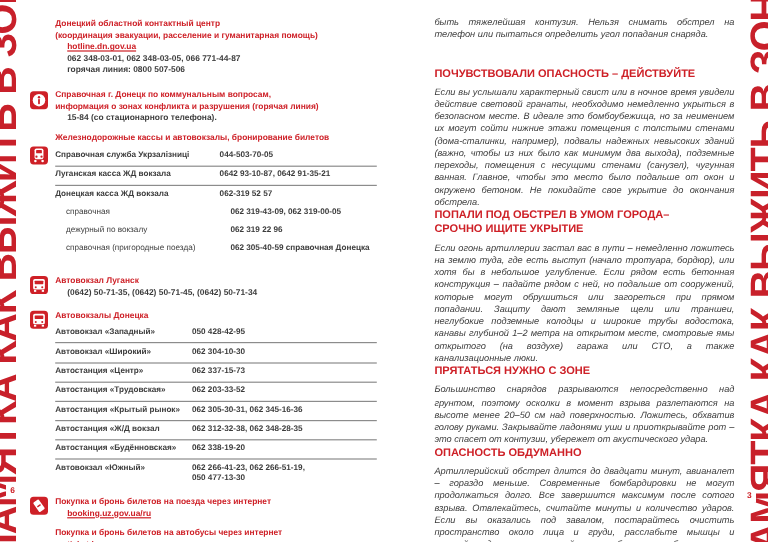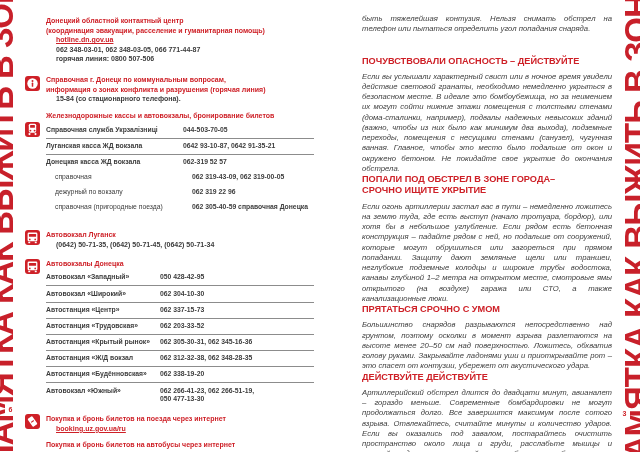--- a/index.html
+++ b/index.html
@@ -211,24 +211,24 @@
     </div>
 
   </div>
 
   <div class="page-right">
     <p class="body">быть тяжелейшая контузия. Нельзя снимать обстрел на телефон или пытаться определить угол попадания снаряда.</p>
 
     <h3 class="rhead" style="margin-top:21px;">ПОЧУВСТВОВАЛИ ОПАСНОСТЬ – ДЕЙСТВУЙТЕ</h3>
     <p class="body">Если вы услышали характерный свист или в ночное время увидели действие световой гранаты, необходимо немедленно укрыться в безопасном месте. В идеале это бомбоубежища, но за неимением их могут сойти нижние этажи помещения с толстыми стенами (дома-сталинки, например), подвалы надежных невысоких зданий (важно, чтобы из них было как минимум два выхода), подземные переходы, помещения с несущими стенами (санузел), чугунная ванная. Главное, чтобы это место было подальше от окон и окружено бетоном. Не покидайте свое укрытие до окончания обстрела.</p>
 
-    <h3 class="rhead">ПОПАЛИ ПОД ОБСТРЕЛ В ЗОНЕ ГОРОДА–
+    <h3 class="rhead">ПОПАЛИ ПОД ОБСТРЕЛ В УМОМ ГОРОДА–
 СРОЧНО ИЩИТЕ УКРЫТИЕ</h3>
     <p class="body">Если огонь артиллерии застал вас в пути – немедленно ложитесь на землю туда, где есть выступ (начало тротуара, бордюр), или хотя бы в небольшое углубление. Если рядом есть бетонная конструкция – падайте рядом с ней, но подальше от сооружений, которые могут обрушиться или загореться при прямом попадании. Защиту дают земляные щели или траншеи, неглубокие подземные колодцы и широкие трубы водостока, канавы глубиной 1–2 метра на открытом месте, смотровые ямы открытого (на воздухе) гаража или СТО, а также канализационные люки.</p>
 
-    <h3 class="rhead">ПРЯТАТЬСЯ СРОЧНО С УМОМ</h3>
+    <h3 class="rhead">ПРЯТАТЬСЯ НУЖНО С ЗОНЕ</h3>
     <p class="body">Большинство снарядов разрываются непосредственно над грунтом, поэтому осколки в момент взрыва разлетаются на высоте менее 20–50 см над поверхностью. Ложитесь, обхватив голову руками. Закрывайте ладонями уши и приоткрывайте рот – это спасет от контузии, убережет от акустического удара.</p>
 
-    <h3 class="rhead">ДЕЙСТВУЙТЕ ДЕЙСТВУЙТЕ</h3>
+    <h3 class="rhead">ОПАСНОСТЬ ОБДУМАННО</h3>
     <p class="body">Артиллерийский обстрел длится до двадцати минут, авианалет – гораздо меньше. Современные бомбардировки не могут продолжаться долго. Все завершится максимум после сотого взрыва. Отвлекайтесь, считайте минуты и количество ударов. Если вы оказались под завалом, постарайтесь очистить пространство около лица и груди, расслабьте мышцы и успокойте дыхание, постарайтесь сообщить о себе, используя средства связи или привлекайте внимание шумом, например, стуком. Не кричите, если вы в «воздушном мешке» – экономьте воздух, к обрушившемуся зданию обязательно прибудет бригада МЧС и вас услышат.</p>
   </div>
 
 </div>
 
 </body></html>

